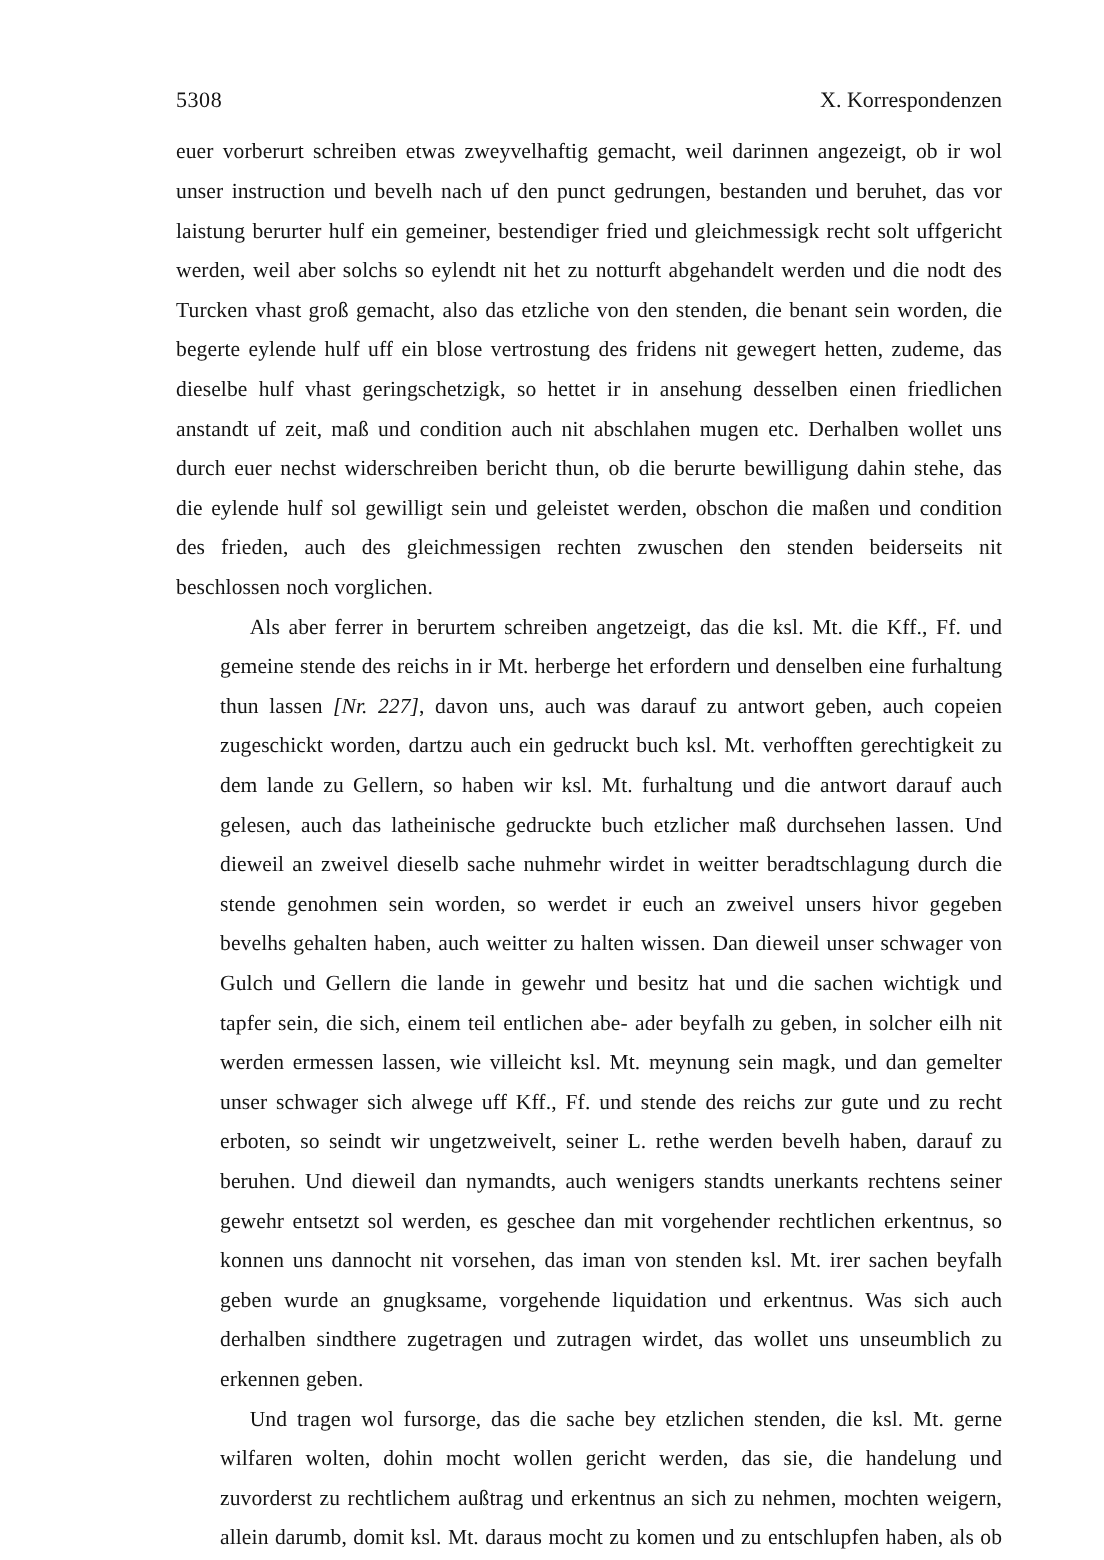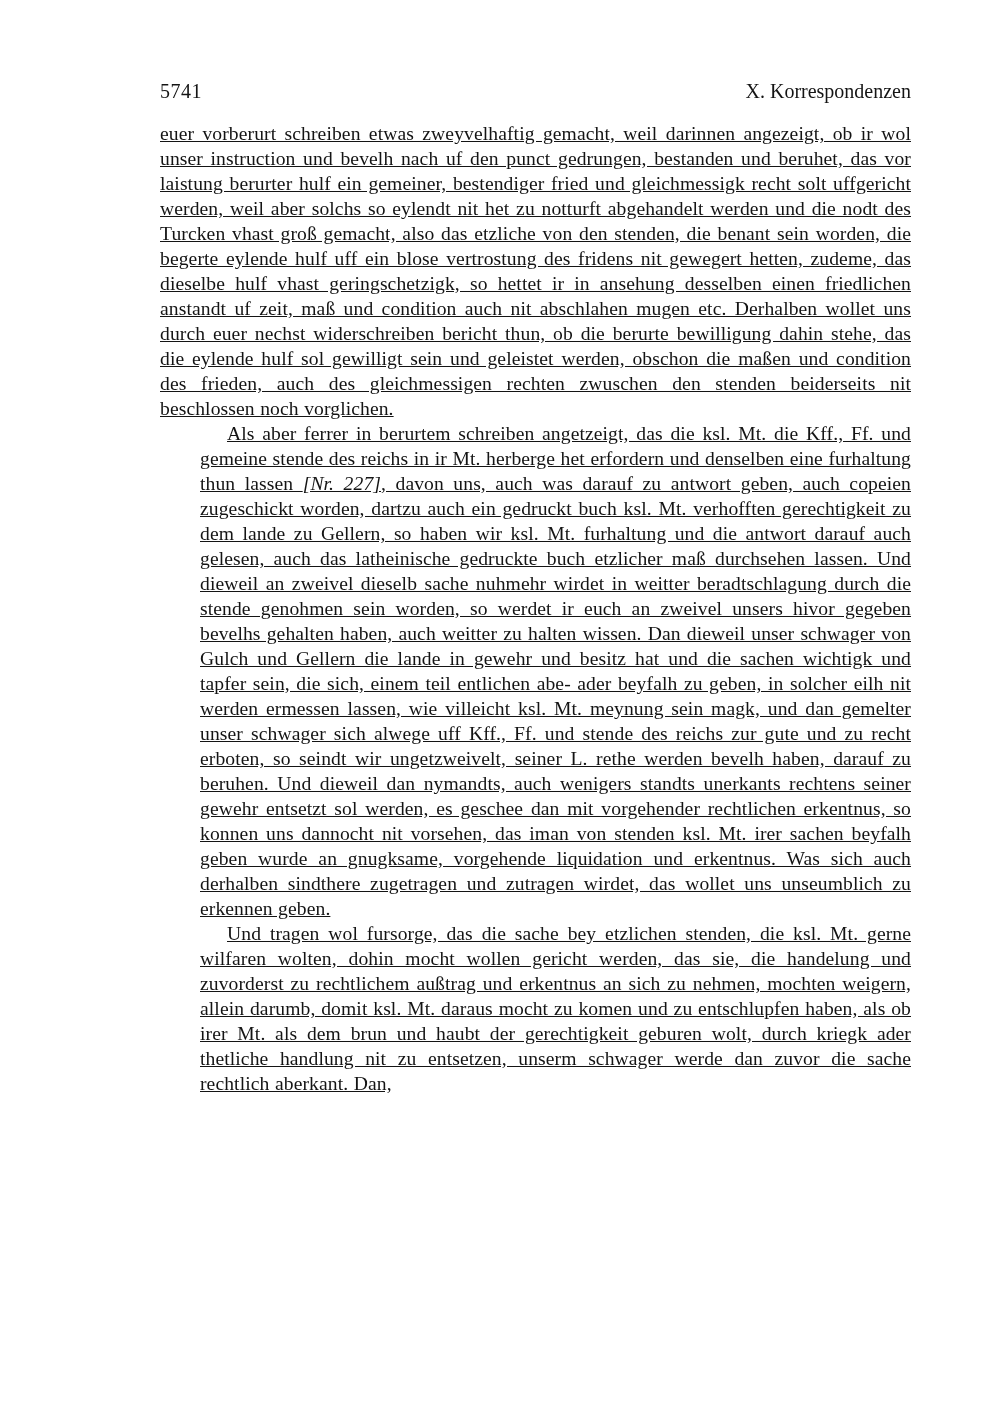--- a/index.html
+++ b/index.html
@@ -36,42 +36,41 @@
   }
   .header-title {
     text-align: right;
   }
   .body-text {
     margin-top: 17px;
   }
   .body-text p {
     margin: 0;
     font-size: 19.6px;
-    line-height: 25px;
+    line-height: 36px;
     text-align: justify;
     letter-spacing: 0.1px;
     word-spacing: 0.5px;
-    text-decoration: underline;
   }
   .body-text p.indented {
     text-indent: 27px;
     margin-left: 40px;
   }
   .italic-ref {
     font-style: italic;
   }
 </style>
 </head>
 <body>
 
 <div class="page">
   <div class="content">
 
     <div class="running-head">
-      <span class="page-number">5741</span>
+      <span class="page-number">5308</span>
       <div class="header-title">X. Korrespondenzen</div>
     </div>
 
     <div class="body-text">
 
       <p>euer vorberurt schreiben etwas zweyvelhaftig gemacht, weil darinnen angezeigt, ob ir wol unser instruction und bevelh nach uf den punct gedrungen, bestanden und beruhet, das vor laistung berurter hulf ein gemeiner, bestendiger fried und gleichmessigk recht solt uffgericht werden, weil aber solchs so eylendt nit het zu notturft abgehandelt werden und die nodt des Turcken vhast groß gemacht, also das etzliche von den stenden, die benant sein worden, die begerte eylende hulf uff ein blose vertrostung des fridens nit gewegert hetten, zudeme, das dieselbe hulf vhast geringschetzigk, so hettet ir in ansehung desselben einen friedlichen anstandt uf zeit, maß und condition auch nit abschlahen mugen etc. Derhalben wollet uns durch euer nechst widerschreiben bericht thun, ob die berurte bewilligung dahin stehe, das die eylende hulf sol gewilligt sein und geleistet werden, obschon die maßen und condition des frieden, auch des gleichmessigen rechten zwuschen den stenden beiderseits nit beschlossen noch vorglichen.</p>
 
       <p class="indented"><span>Als aber ferrer in berurtem schreiben angetzeigt, das die ksl. Mt. die Kff., Ff. und gemeine stende des reichs in ir Mt. herberge het erfordern und denselben eine furhaltung thun lassen </span><span class="italic-ref">[Nr. 227]</span><span>, davon uns, auch was darauf zu antwort geben, auch copeien zugeschickt worden, dartzu auch ein gedruckt buch ksl. Mt. verhofften gerechtigkeit zu dem lande zu Gellern, so haben wir ksl. Mt. furhaltung und die antwort darauf auch gelesen, auch das latheinische gedruckte buch etzlicher maß durchsehen lassen. Und dieweil an zweivel dieselb sache nuhmehr wirdet in weitter beradtschlagung durch die stende genohmen sein worden, so werdet ir euch an zweivel unsers hivor gegeben bevelhs gehalten haben, auch weitter zu halten wissen. Dan dieweil unser schwager von Gulch und Gellern die lande in gewehr und besitz hat und die sachen wichtigk und tapfer sein, die sich, einem teil entlichen abe- ader beyfalh zu geben, in solcher eilh nit werden ermessen lassen, wie villeicht ksl. Mt. meynung sein magk, und dan gemelter unser schwager sich alwege uff Kff., Ff. und stende des reichs zur gute und zu recht erboten, so seindt wir ungetzweivelt, seiner L. rethe werden bevelh haben, darauf zu beruhen. Und dieweil dan nymandts, auch wenigers standts unerkants rechtens seiner gewehr entsetzt sol werden, es geschee dan mit vorgehender rechtlichen erkentnus, so konnen uns dannocht nit vorsehen, das iman von stenden ksl. Mt. irer sachen beyfalh geben wurde an gnugksame, vorgehende liquidation und erkentnus. Was sich auch derhalben sindthere zugetragen und zutragen wirdet, das wollet uns unseumblich zu erkennen geben.</span></p>
 
       <p class="indented">Und tragen wol fursorge, das die sache bey etzlichen stenden, die ksl. Mt. gerne wilfaren wolten, dohin mocht wollen gericht werden, das sie, die handelung und zuvorderst zu rechtlichem außtrag und erkentnus an sich zu nehmen, mochten weigern, allein darumb, domit ksl. Mt. daraus mocht zu komen und zu entschlupfen haben, als ob irer Mt. als dem brun und haubt der gerechtigkeit geburen wolt, durch kriegk ader thetliche handlung nit zu entsetzen, unserm schwager werde dan zuvor die sache rechtlich aberkant. Dan,</p>

